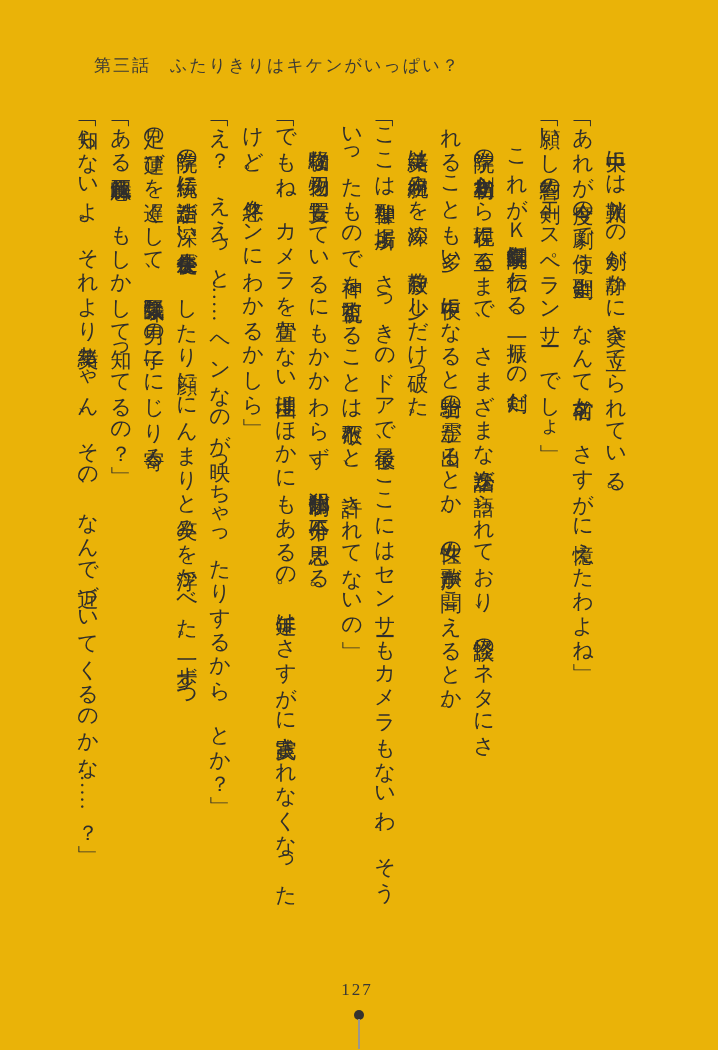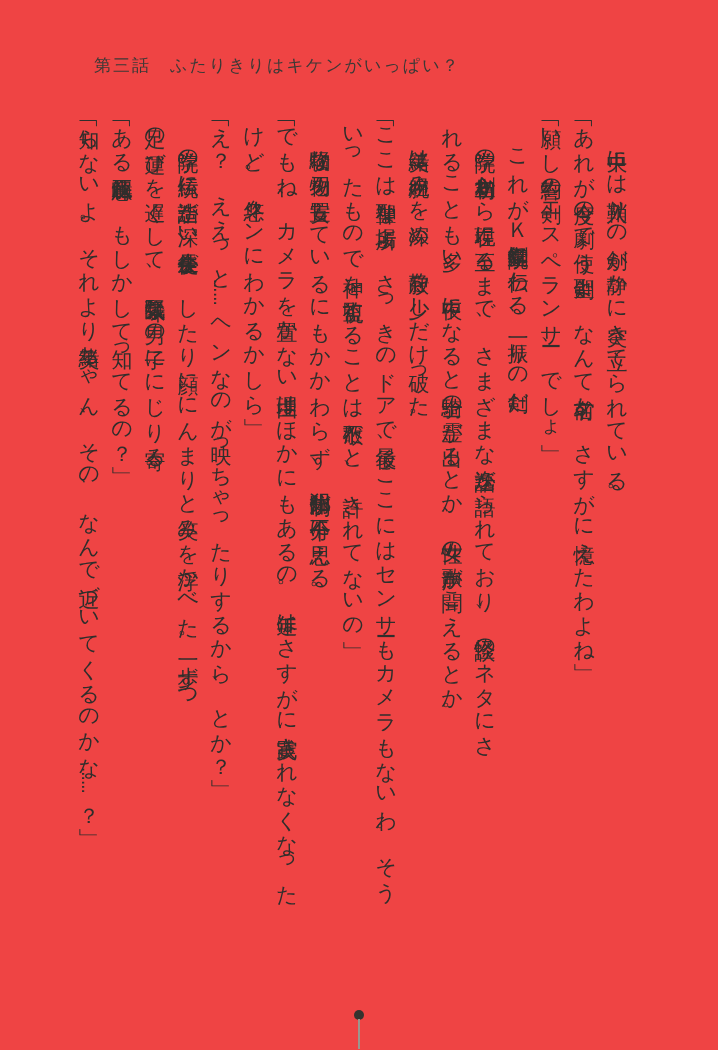--- a/index.html
+++ b/index.html
@@ -5,23 +5,23 @@
   html, body {
     margin: 0;
     padding: 0;
     background: #e8e8e6;
   }
   .page {
     position: relative;
     width: 718px;
     height: 1050px;
     margin: 0 auto;
-    background: #ef4444;
+    background: #eab308;
     overflow: hidden;
-    font-family: Liberation Mono, monospace;
+    font-family: Liberation Serif, serif;
     color: #2f2e2c;
   }
   .chapter-header {
     position: absolute;
     top: 54px;
     left: 94px;
     font-size: 17px;
     letter-spacing: 2px;
     color: #3a3936;
     white-space: nowrap;
@@ -106,19 +106,20 @@
     <div class="text-line">「でもね、カメラを置かない理由はほかにもあるの。近年はさすがに実践されなくなった</div>
     <div class="text-line">けど。悠斗クンにわかるかしら」</div>
     <div class="text-line">「え？　ええっと……ヘンなのが映っちゃったりするから、とか？」</div>
     <div class="text-line">　学院の伝統に造詣が深い生徒会長が、したり顔ににんまりと笑みを浮かべた。一歩ずつ</div>
     <div class="text-line">足の運びを遅くして、緊張気味な男の子ににじり寄る。</div>
     <div class="text-line">「ある意味正解ね。もしかして知ってるの？」</div>
     <div class="text-line">「知らないよ。それより美緒ちゃん、その、なんで近づいてくるのかな……？」</div>
   </div>
 
   <div class="page-footer">
+    <div class="page-number">127</div>
     <div class="page-marker">
       <div class="dot"></div>
       <div class="stem"></div>
     </div>
   </div>
 
 </div>
 
 </body></html>

